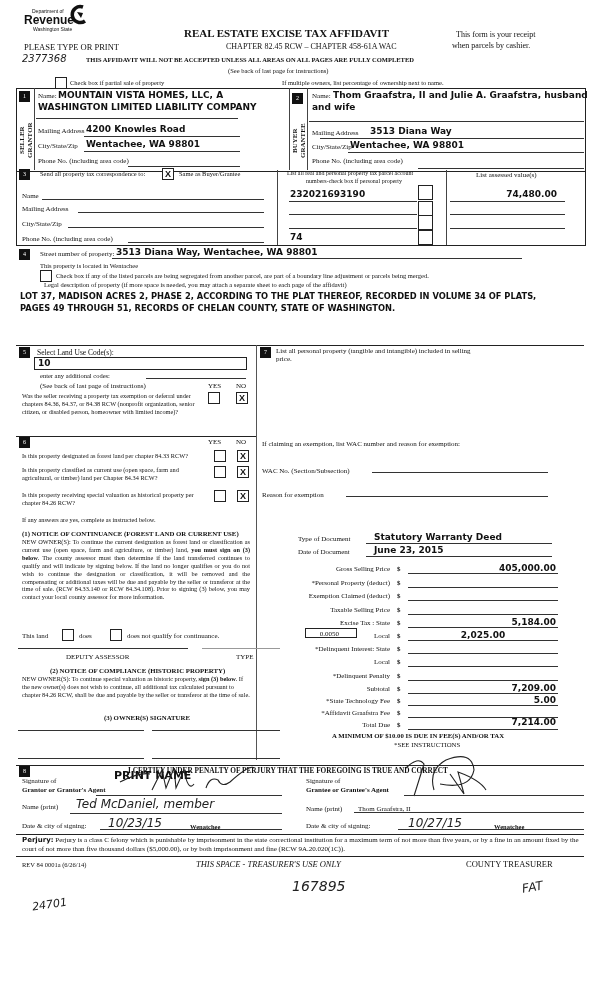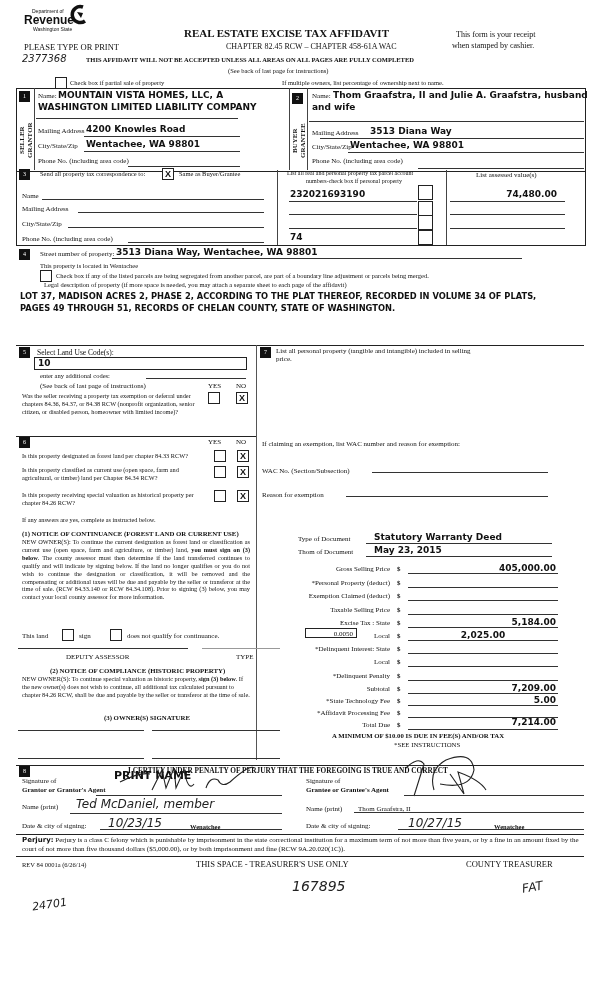--- a/index.html
+++ b/index.html
@@ -28,21 +28,21 @@
   <div class="abs" style="left:9px;top:20px;font-size:5px;font-family:'Liberation Sans',sans-serif;">Washington State</div>
   <svg class="abs" style="left:45px;top:-2px;" width="20" height="22" viewBox="0 0 20 22">
       <path d="M14 3 A8 8 0 1 0 16 17" fill="none" stroke="#111" stroke-width="3.5"></path>
       <path d="M8 8 L14 9 L12 14" fill="#111"></path>
     </svg>
 </div>
 <div class="abs" style="left:184px;top:27px;font-size:11px;font-weight:bold;">REAL ESTATE EXCISE TAX AFFIDAVIT</div>
 <div class="abs" style="left:194px;top:42px;font-size:8px;margin-left:32px;">CHAPTER 82.45 RCW – CHAPTER 458-61A WAC</div>
 <div class="abs" style="left:24px;top:42px;font-size:8.5px;">PLEASE TYPE OR PRINT</div>
 <div class="abs" style="left:456px;top:30px;font-size:8px;">This form is your receipt</div>
-<div class="abs" style="left:452px;top:41px;font-size:8px;">when stamped by cashier.</div>
+<div class="abs" style="left:452px;top:41px;font-size:8px;">when parcels by cashier.</div>
 <div class="abs hand" style="left:22px;top:53px;font-size:10px;">2377368</div>
 <div class="abs" style="left:86px;top:56px;font-size:6.5px;font-weight:bold;">THIS AFFIDAVIT WILL NOT BE ACCEPTED UNLESS ALL AREAS ON ALL PAGES ARE FULLY COMPLETED</div>
 <div class="abs" style="left:228px;top:67px;font-size:6.5px;">(See back of last page for instructions)</div>
 <div class="cb" style="left:55px;top:77px;"></div>
 <div class="abs" style="left:70px;top:79px;font-size:6.5px;">Check box if partial sale of property</div>
 <div class="abs" style="left:282px;top:79px;font-size:6.5px;">If multiple owners, list percentage of ownership next to name.</div>
 
 <div class="abs" style="left:16px;top:88px;width:568px;height:82px;border:1px solid #222;"></div>
 <div class="vline" style="left:289px;top:88px;height:82px;"></div>
 <div class="vline" style="left:34px;top:88px;height:82px;"></div>
@@ -170,21 +170,21 @@
 <div>
   <div class="para" style="left:22px;top:491px;width:190px;font-size:6.3px;text-align:left;">Is this property receiving special valuation as historical property per chapter 84.26 RCW?</div>
   <div class="cb" style="left:214px;top:490px;"></div>
   <div class="cb" style="left:237px;top:490px;">X</div>
 </div>
 <div class="lbl" style="left:22px;top:516px;font-size:6.3px;">If any answers are yes, complete as instructed below.</div>
 <div class="lbl" style="left:22px;top:530px;font-size:6.8px;font-weight:bold;">(1) NOTICE OF CONTINUANCE (FOREST LAND OR CURRENT USE)</div>
 <div class="para" style="left:22px;top:538px;width:228px;font-size:6.3px;line-height:7.9px;"><span>NEW OWNER(S): To continue the current designation as forest land or classification as current use (open space, farm and agriculture, or timber) land,</span> <b>you must sign on (3) below</b><span>. The county assessor must then determine if the land transferred continues to qualify and will indicate by signing below. If the land no longer qualifies or you do not wish to continue the designation or classification, it will be removed and the compensating or additional taxes will be due and payable by the seller or transferor at the time of sale. (RCW 84.33.140 or RCW 84.34.108). Prior to signing (3) below, you may contact your local county assessor for more information.</span></div>
 <div class="lbl" style="left:22px;top:632px;">This land</div>
 <div class="cb" style="left:62px;top:629px;"></div>
-<div class="lbl" style="left:79px;top:632px;">sign</div>
+<div class="lbl" style="left:79px;top:632px;">does</div>
 <div class="cb" style="left:110px;top:629px;"></div>
 <div class="lbl" style="left:127px;top:632px;">does not qualify for continuance.</div>
 <div class="line" style="left:18px;top:648px;width:170px;"></div>
 <div class="line" style="left:202px;top:648px;width:78px;border-color:#999;"></div>
 <div class="lbl" style="left:66px;top:653px;">DEPUTY ASSESSOR</div>
 <div class="lbl" style="left:236px;top:653px;">TYPE</div>
 <div class="lbl" style="left:50px;top:667px;font-size:6.8px;font-weight:bold;">(2) NOTICE OF COMPLIANCE (HISTORIC PROPERTY)</div>
 <div class="para" style="left:22px;top:675px;width:228px;font-size:6.3px;line-height:7.9px;text-align:left;"><span>NEW OWNER(S): To continue special valuation as historic property,</span> <b>sign (3) below</b><span>. If the new owner(s) does not wish to continue, all additional tax calculated pursuant to chapter 84.26 RCW, shall be due and payable by the seller or transferor at the time of sale.</span></div>
 <div class="lbl" style="left:104px;top:714px;font-size:6.8px;font-weight:bold;">(3) OWNER(S) SIGNATURE</div>
 <div class="line" style="left:18px;top:730px;width:126px;"></div>
@@ -197,22 +197,22 @@
 <div class="para" style="left:276px;top:347px;width:200px;font-size:7px;text-align:left;">List all personal property (tangible and intangible) included in selling price.</div>
 <div class="lbl" style="left:262px;top:440px;font-size:7px;">If claiming an exemption, list WAC number and reason for exemption:</div>
 <div class="lbl" style="left:262px;top:467px;font-size:7px;">WAC No. (Section/Subsection)</div>
 <div class="line" style="left:372px;top:472px;width:176px;"></div>
 <div class="lbl" style="left:262px;top:491px;font-size:7px;">Reason for exemption</div>
 <div class="line" style="left:346px;top:496px;width:202px;"></div>
 
 <div class="lbl" style="left:298px;top:535px;">Type of Document</div>
 <div class="val" style="left:374px;top:532px;">Statutory Warranty Deed</div>
 <div class="line" style="left:366px;top:543px;width:186px;"></div>
-<div class="lbl" style="left:298px;top:548px;">Thom of Document</div>
-<div class="val" style="left:374px;top:545px;">May 23, 2015</div>
+<div class="lbl" style="left:298px;top:548px;">Date of Document</div>
+<div class="val" style="left:374px;top:545px;">June 23, 2015</div>
 <div class="line" style="left:366px;top:556px;width:186px;"></div>
 
 <div id="tax-rows">
     <div>
       <div class="lbl rt" style="left: 280px; width: 110px; top: 565px;">Gross Selling Price</div>
       <div class="lbl" style="left: 397px; top: 565px; font-weight: bold;">$</div>
       <div class="val rt" style="left: 410px; width: 146px; top: 563px;">405,000.00</div>
       <div class="line" style="left: 408px; width: 150px; top: 573px;"></div>
     </div>
     <div>
@@ -269,33 +269,33 @@
       <div class="val rt" style="left: 410px; width: 146px; top: 683px;">7,209.00</div>
       <div class="line" style="left: 408px; width: 150px; top: 693px;"></div>
     </div>
     <div>
       <div class="lbl rt" style="left: 280px; width: 110px; top: 697px;">*State Technology Fee</div>
       <div class="lbl" style="left: 397px; top: 697px; font-weight: bold;">$</div>
       <div class="val rt" style="left: 410px; width: 146px; top: 695px;">5.00</div>
       <div class="line" style="left: 408px; width: 150px; top: 705px;"></div>
     </div>
     <div>
-      <div class="lbl rt" style="left: 280px; width: 110px; top: 709px;">*Affidavit Processing Fee</div>
+      <div class="lbl rt" style="left: 280px; width: 110px; top: 709px;">*Affidavit Graafstra Fee</div>
       <div class="lbl" style="left: 397px; top: 709px; font-weight: bold;">$</div>
       <div class="val rt" style="left: 410px; width: 146px; top: 707px;"></div>
       <div class="line" style="left: 408px; width: 150px; top: 717px;"></div>
     </div>
     <div>
       <div class="lbl rt" style="left: 280px; width: 110px; top: 721px;">Total Due</div>
       <div class="lbl" style="left: 397px; top: 721px; font-weight: bold;">$</div>
       <div class="val rt" style="left: 410px; width: 146px; top: 717px;">7,214.00</div>
       <div class="line" style="left: 408px; width: 150px; top: 729px;"></div>
     </div>
   </div>
-<div class="abs" style="left:305px;top:628px;width:52px;height:10px;border:1px solid #222;text-align:right;font-size:7px;line-height:10px;padding-right:3px;box-sizing:border-box;font-family:Liberation Serif, serif;">
+<div class="abs" style="left:305px;top:628px;width:52px;height:10px;border:1px solid #222;text-align:right;font-size:7px;line-height:10px;padding-right:17px;box-sizing:border-box;font-family:Liberation Serif, serif;">
   <span>0.0050</span>
 </div>
 <div class="lbl" style="left:332px;top:732px;font-size:6.8px;font-weight:bold;">A MINIMUM OF $10.00 IS DUE IN FEE(S) AND/OR TAX</div>
 <div class="lbl" style="left:394px;top:741px;font-size:6.8px;">*SEE INSTRUCTIONS</div>
 
 <div class="hline" style="left:16px;top:765px;width:568px;"></div>
 <div class="num" style="left:19px;top:766px;">8</div>
 <div class="lbl" style="left:128px;top:766px;font-size:7.3px;font-weight:bold;">I CERTIFY UNDER PENALTY OF PERJURY THAT THE FOREGOING IS TRUE AND CORRECT</div>
 <div class="lbl" style="left:22px;top:777px;">Signature of</div>
 <div class="lbl" style="left:22px;top:786px;font-weight:bold;">Grantor or Grantor's Agent</div>
@@ -322,17 +322,17 @@
 <div class="line" style="left:354px;top:812px;width:230px;"></div>
 <div class="lbl" style="left:306px;top:822px;">Date &amp; city of signing:</div>
 <div class="abs hand" style="left:408px;top:816px;font-size:12px;">10/27/15</div>
 <div class="lbl" style="left:494px;top:823px;font-weight:bold;font-size:6.5px;">Wenatchee</div>
 <div class="line" style="left:398px;top:829px;width:186px;"></div>
 
 <div class="hline" style="left:16px;top:834px;width:568px;"></div>
 <div class="para" style="left:22px;top:836px;width:562px;font-size:7px;line-height:9px;text-align:left;"><b style="font-family:'DejaVu Sans',sans-serif;">Perjury:</b> <span>Perjury is a class C felony which is punishable by imprisonment in the state correctional institution for a maximum term of not more than five years, or by a fine in an amount fixed by the court of not more than five thousand dollars ($5,000.00), or by both imprisonment and fine (RCW 9A.20.020(1C)).</span></div>
 <div class="hline" style="left:16px;top:856px;width:568px;"></div>
 <div class="lbl" style="left:22px;top:861px;font-size:6.5px;">REV 84 0001a (6/26/14)</div>
-<div class="lbl" style="left:196px;top:859px;font-size:8.5px;">THIS SPACE - TREASURER'S USE ONLY</div>
+<div class="lbl" style="left:196px;top:859px;font-size:8.5px;font-style:italic;">THIS SPACE - TREASURER'S USE ONLY</div>
 <div class="lbl" style="left:466px;top:859px;font-size:8.5px;">COUNTY TREASURER</div>
 <div class="abs hand" style="left:32px;top:898px;font-size:11px;transform:rotate(-8deg);">24701</div>
 <div class="abs hand" style="left:292px;top:878px;font-size:14px;">167895</div>
 <div class="abs hand" style="left:522px;top:880px;font-size:12px;transform:rotate(-10deg);">FAT</div>
 
 </body></html>

